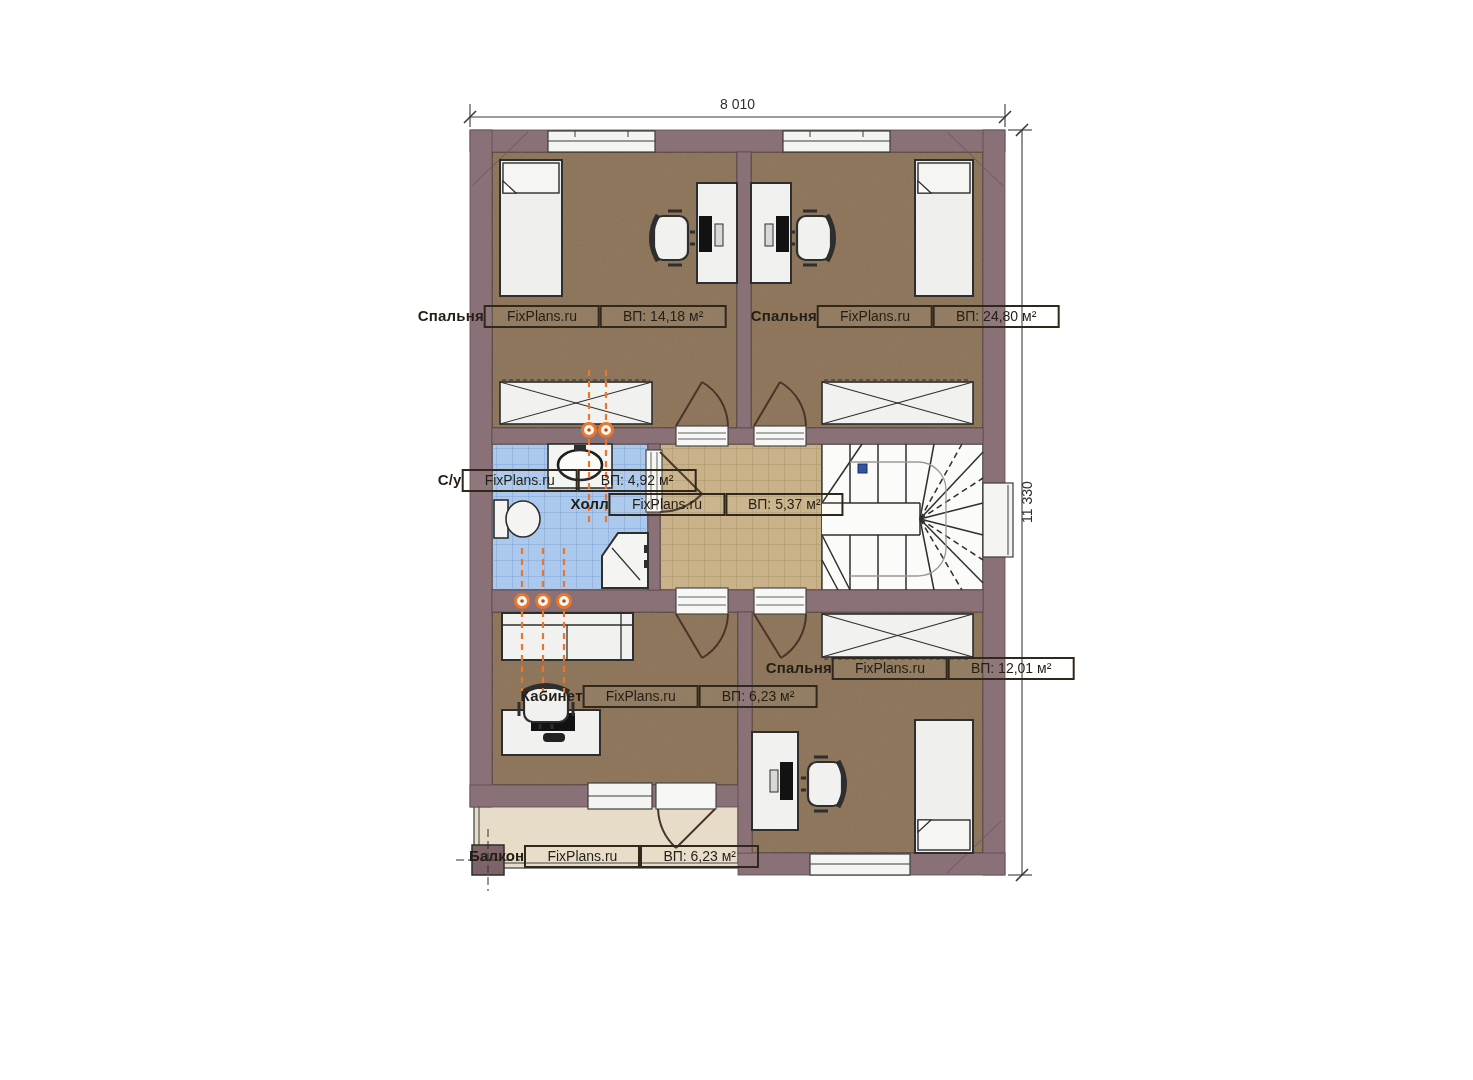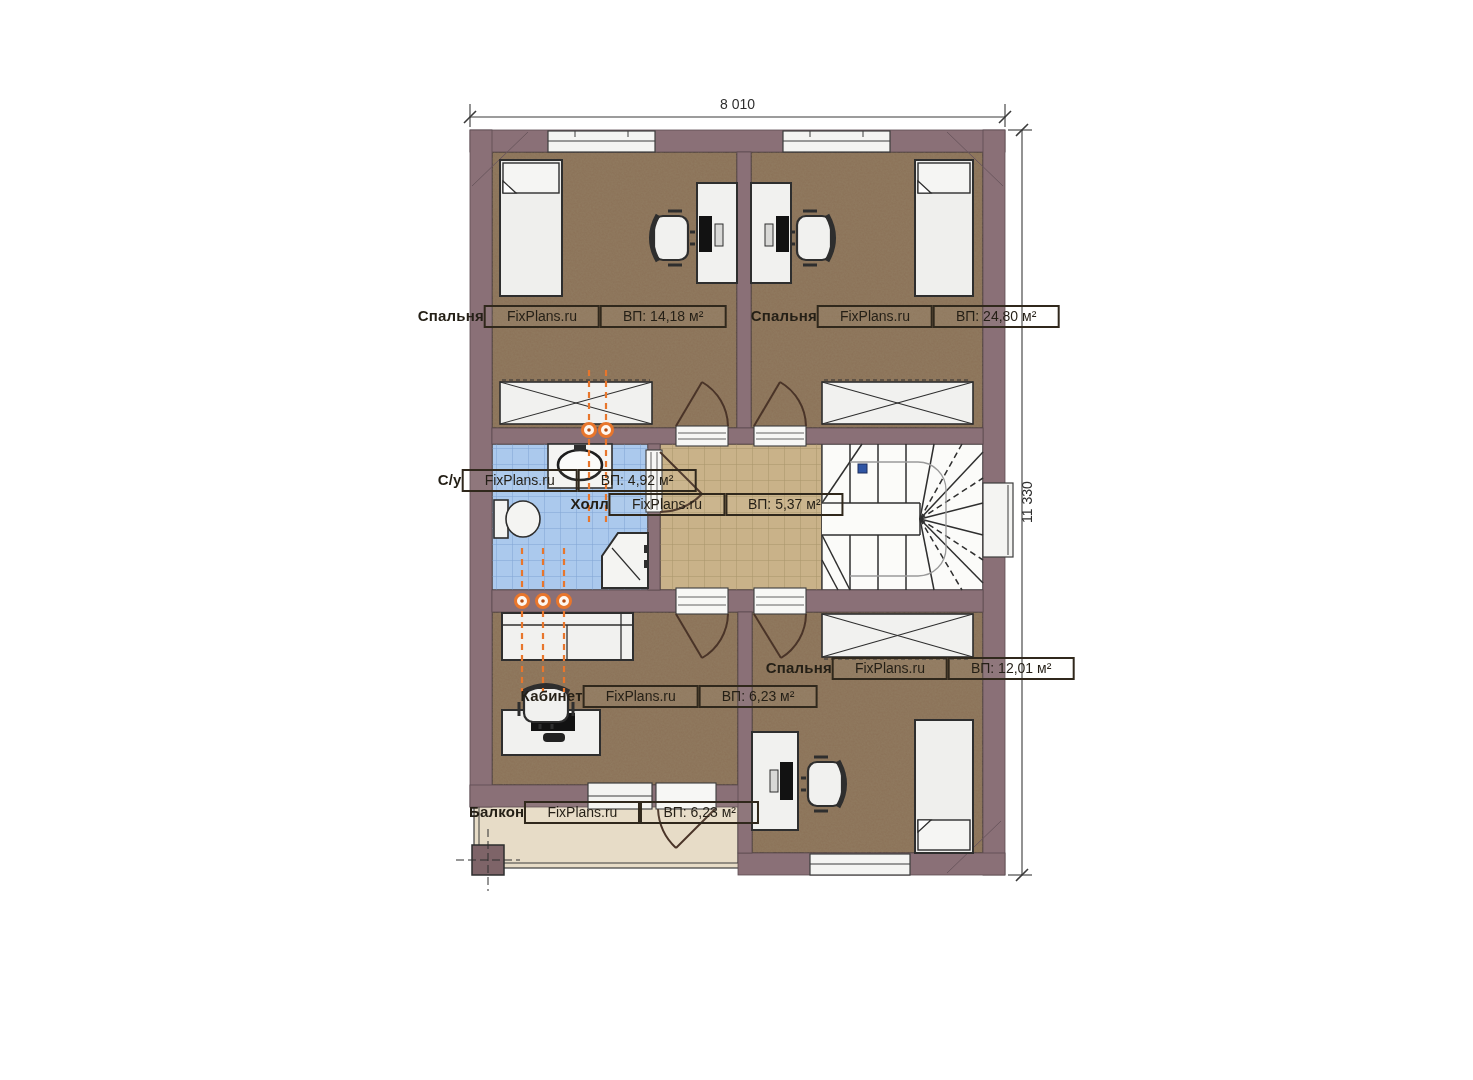--- a/index.html
+++ b/index.html
@@ -323,19 +323,19 @@
   <div class="rl-box">FixPlans.ru</div>
   <div class="rl-box">ВП: 6,23 м²</div>
 </div>
 
 <div class="room-label" style="left:920px;top:654px">
   <div class="rl-name">Спальня</div>
   <div class="rl-box">FixPlans.ru</div>
   <div class="rl-box">ВП: 12,01 м²</div>
 </div>
 
-<div class="room-label" style="left:614px;top:798px">
+<div class="room-label" style="left:614px;top:842px">
   <div class="rl-name">Балкон</div>
   <div class="rl-box">FixPlans.ru</div>
   <div class="rl-box">ВП: 6,23 м²</div>
 </div>
 
 </div>
 
 </body></html>

